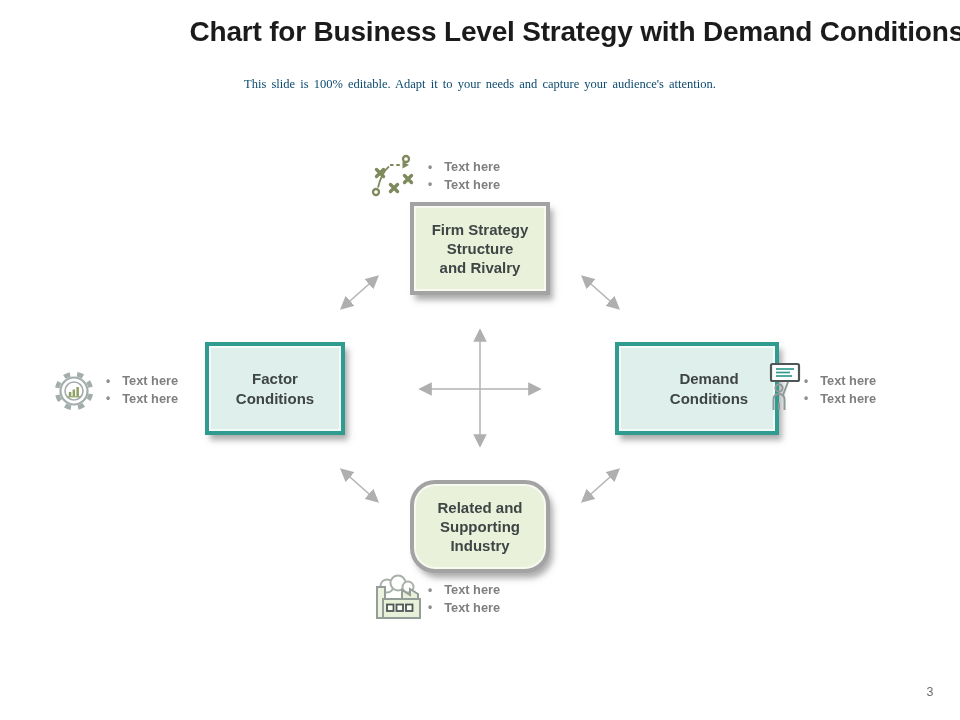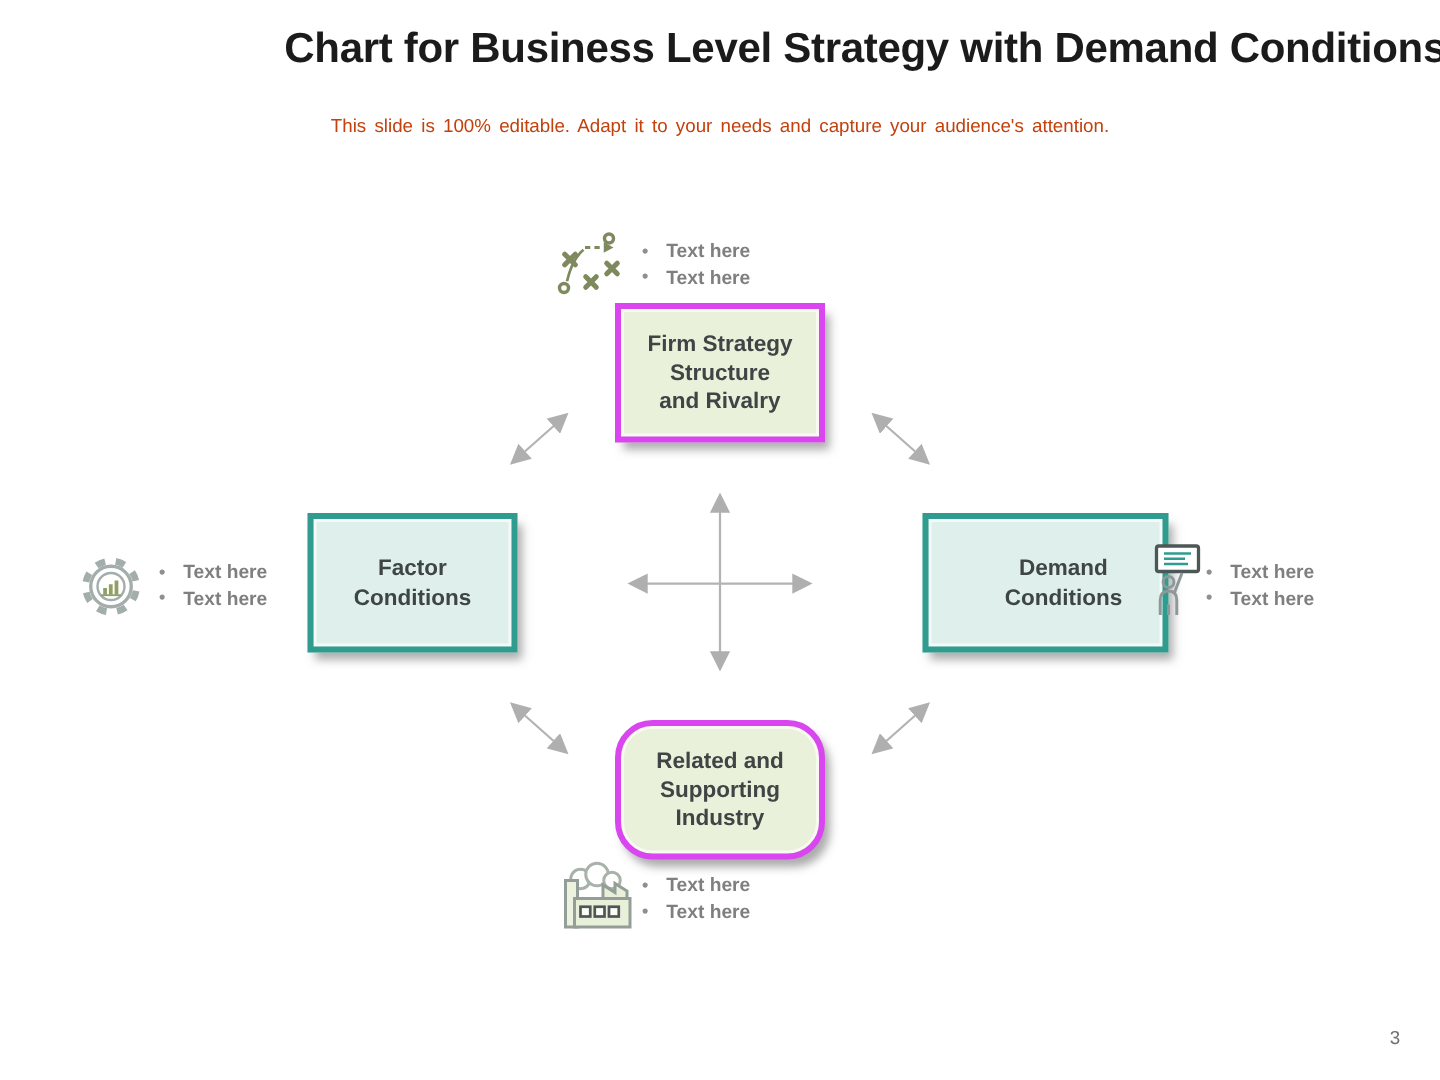--- a/index.html
+++ b/index.html
@@ -7,33 +7,33 @@
     position:relative; width:960px; height:720px; background:#ffffff;
     font-family:"Liberation Sans", sans-serif; overflow:hidden;
   }
   .title {
     position:absolute; top:16px; left:4px; width:100%; margin:0;
     text-align:right; font-size:28px; font-weight:bold; color:#1b1b1b;
     letter-spacing:-0.2px;
   }
   .subtitle {
     position:absolute; top:77px; left:0; width:100%; margin:0;
-    text-align:center; font-size:12.5px; color:#c2410c; word-spacing:2px;
+    text-align:center; font-size:12.5px; color:#0c4a6e; word-spacing:2px;font-family:Liberation Serif, serif;
   }
   .arrows { position:absolute; left:0; top:0; width:960px; height:720px; pointer-events:none; }
 
   .box {
     position:absolute; width:132px; height:85px;
     display:flex; align-items:center; justify-content:center;
     text-align:center; font-weight:bold; font-size:15px; line-height:1.27;
     color:#3f4545; white-space:pre-line;
     box-shadow: 4px 6px 6px -1px rgba(90,90,90,0.5),
                 inset 0 0 0 2px rgba(255,255,255,0.65);
   }
-  .box.olive { background:#eaf1db; border:4px solid #d946ef; }
+  .box.olive { background:#eaf1db; border:4px solid #a3a3a3; }
   .box.teal  { background:#dff0ec; border:4px solid #2f9c8f;justify-content:center; }
   .box-top    { left:410px; top:202px; }
   .box-left   { left:205px; top:342px; }
   .box-right  { left:615px; top:342px;padding-left:24px; }
   .box-bottom { left:410px; top:480px;border-radius:25px; }
 
   .icon { position:absolute; }
   .bullets { position:absolute; margin:0; padding:0; list-style:none;font-weight:bold; }
   .bullet {
     display:flex; align-items:center; gap:12px; height:17.5px;

